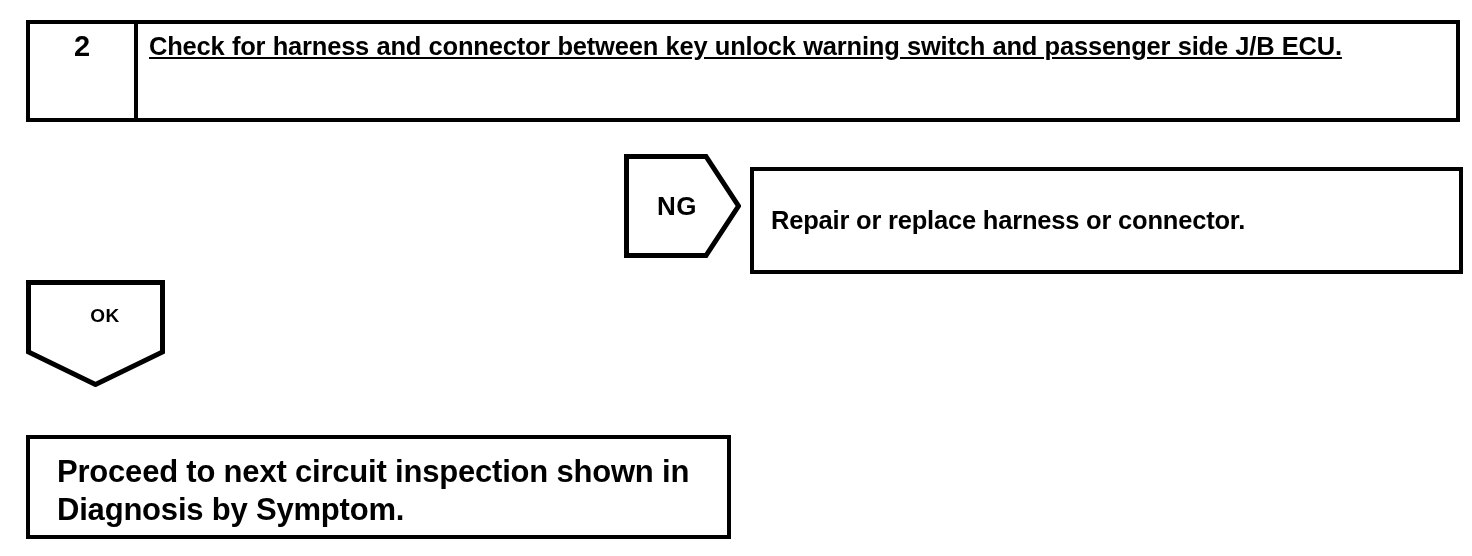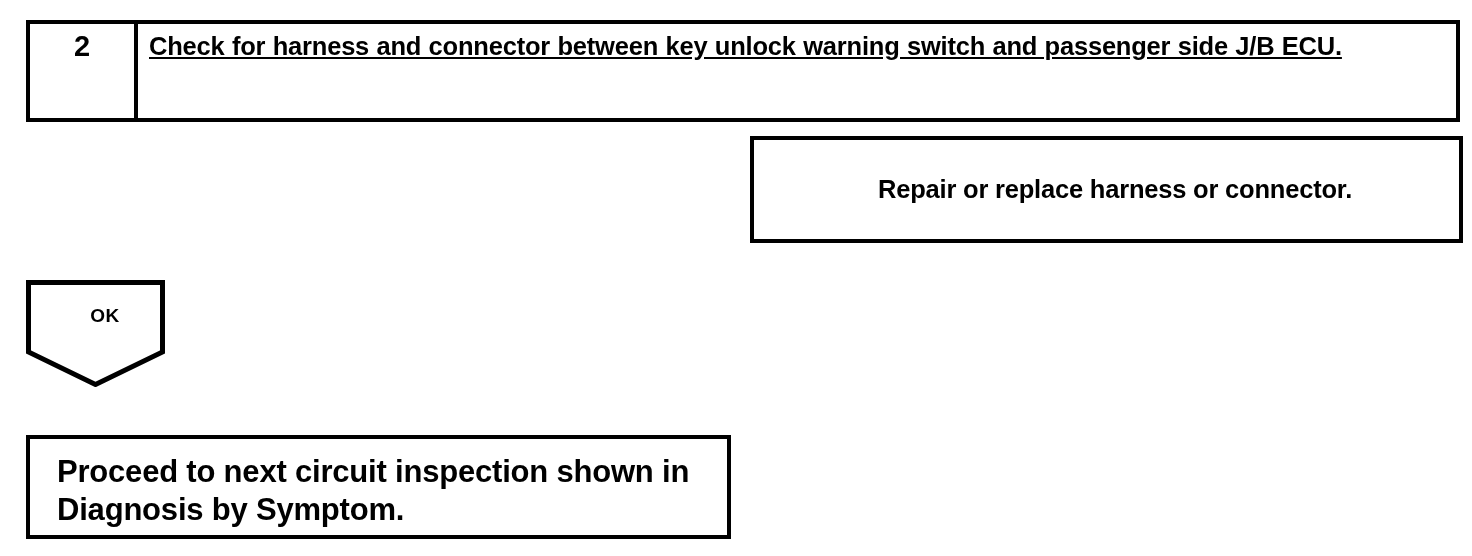--- a/index.html
+++ b/index.html
@@ -91,29 +91,28 @@
     color: #000000;
     letter-spacing: 0.5px;
     padding-left: 10px;
     box-sizing: border-box;
   }
 
   
   .repair-box {
     position: absolute;
     left: 750px;
-    top: 136px;
+    top: 167px;
     width: 713px;
     height: 107px;
     border: 4px solid #000000;
     box-sizing: border-box;
     background: #ffffff;
     display: flex;
     align-items: center;
-    justify-content: center;
   }
   .repair-text {
     font-size: 25.5px;
     font-weight: bold;
     color: #000000;
     padding-left: 17px;
     letter-spacing: -0.2px;
     line-height: 1.18;
   }
 
@@ -175,20 +174,26 @@
 
   <div class="step-box">
     <div class="step-num-cell">
       <span class="step-num">2</span>
     </div>
     <div class="step-text-cell">
       <span class="step-text">Check for harness and connector between key unlock warning switch and passenger side J/B ECU.</span>
     </div>
   </div>
 
+  <div class="ng-arrow">
+    <svg viewBox="0 0 117 104" preserveAspectRatio="none" aria-hidden="true">
+      <polygon points="2.5,2.5 82,2.5 114.5,52 82,101.5 2.5,101.5" fill="#ffffff" stroke="#000000" stroke-width="5" stroke-linejoin="miter"></polygon>
+    </svg>
+    <span class="ng-label">NG</span>
+  </div>
 
   <div class="repair-box">
     <span class="repair-text">Repair or replace harness or connector.</span>
   </div>
 
   <div class="ok-arrow">
     <svg viewBox="0 0 139 107" preserveAspectRatio="none" aria-hidden="true">
       <polygon points="2.5,2.5 136.5,2.5 136.5,72 69.5,104.5 2.5,72" fill="#ffffff" stroke="#000000" stroke-width="5" stroke-linejoin="miter"></polygon>
     </svg>
     <span class="ok-label">OK</span>

